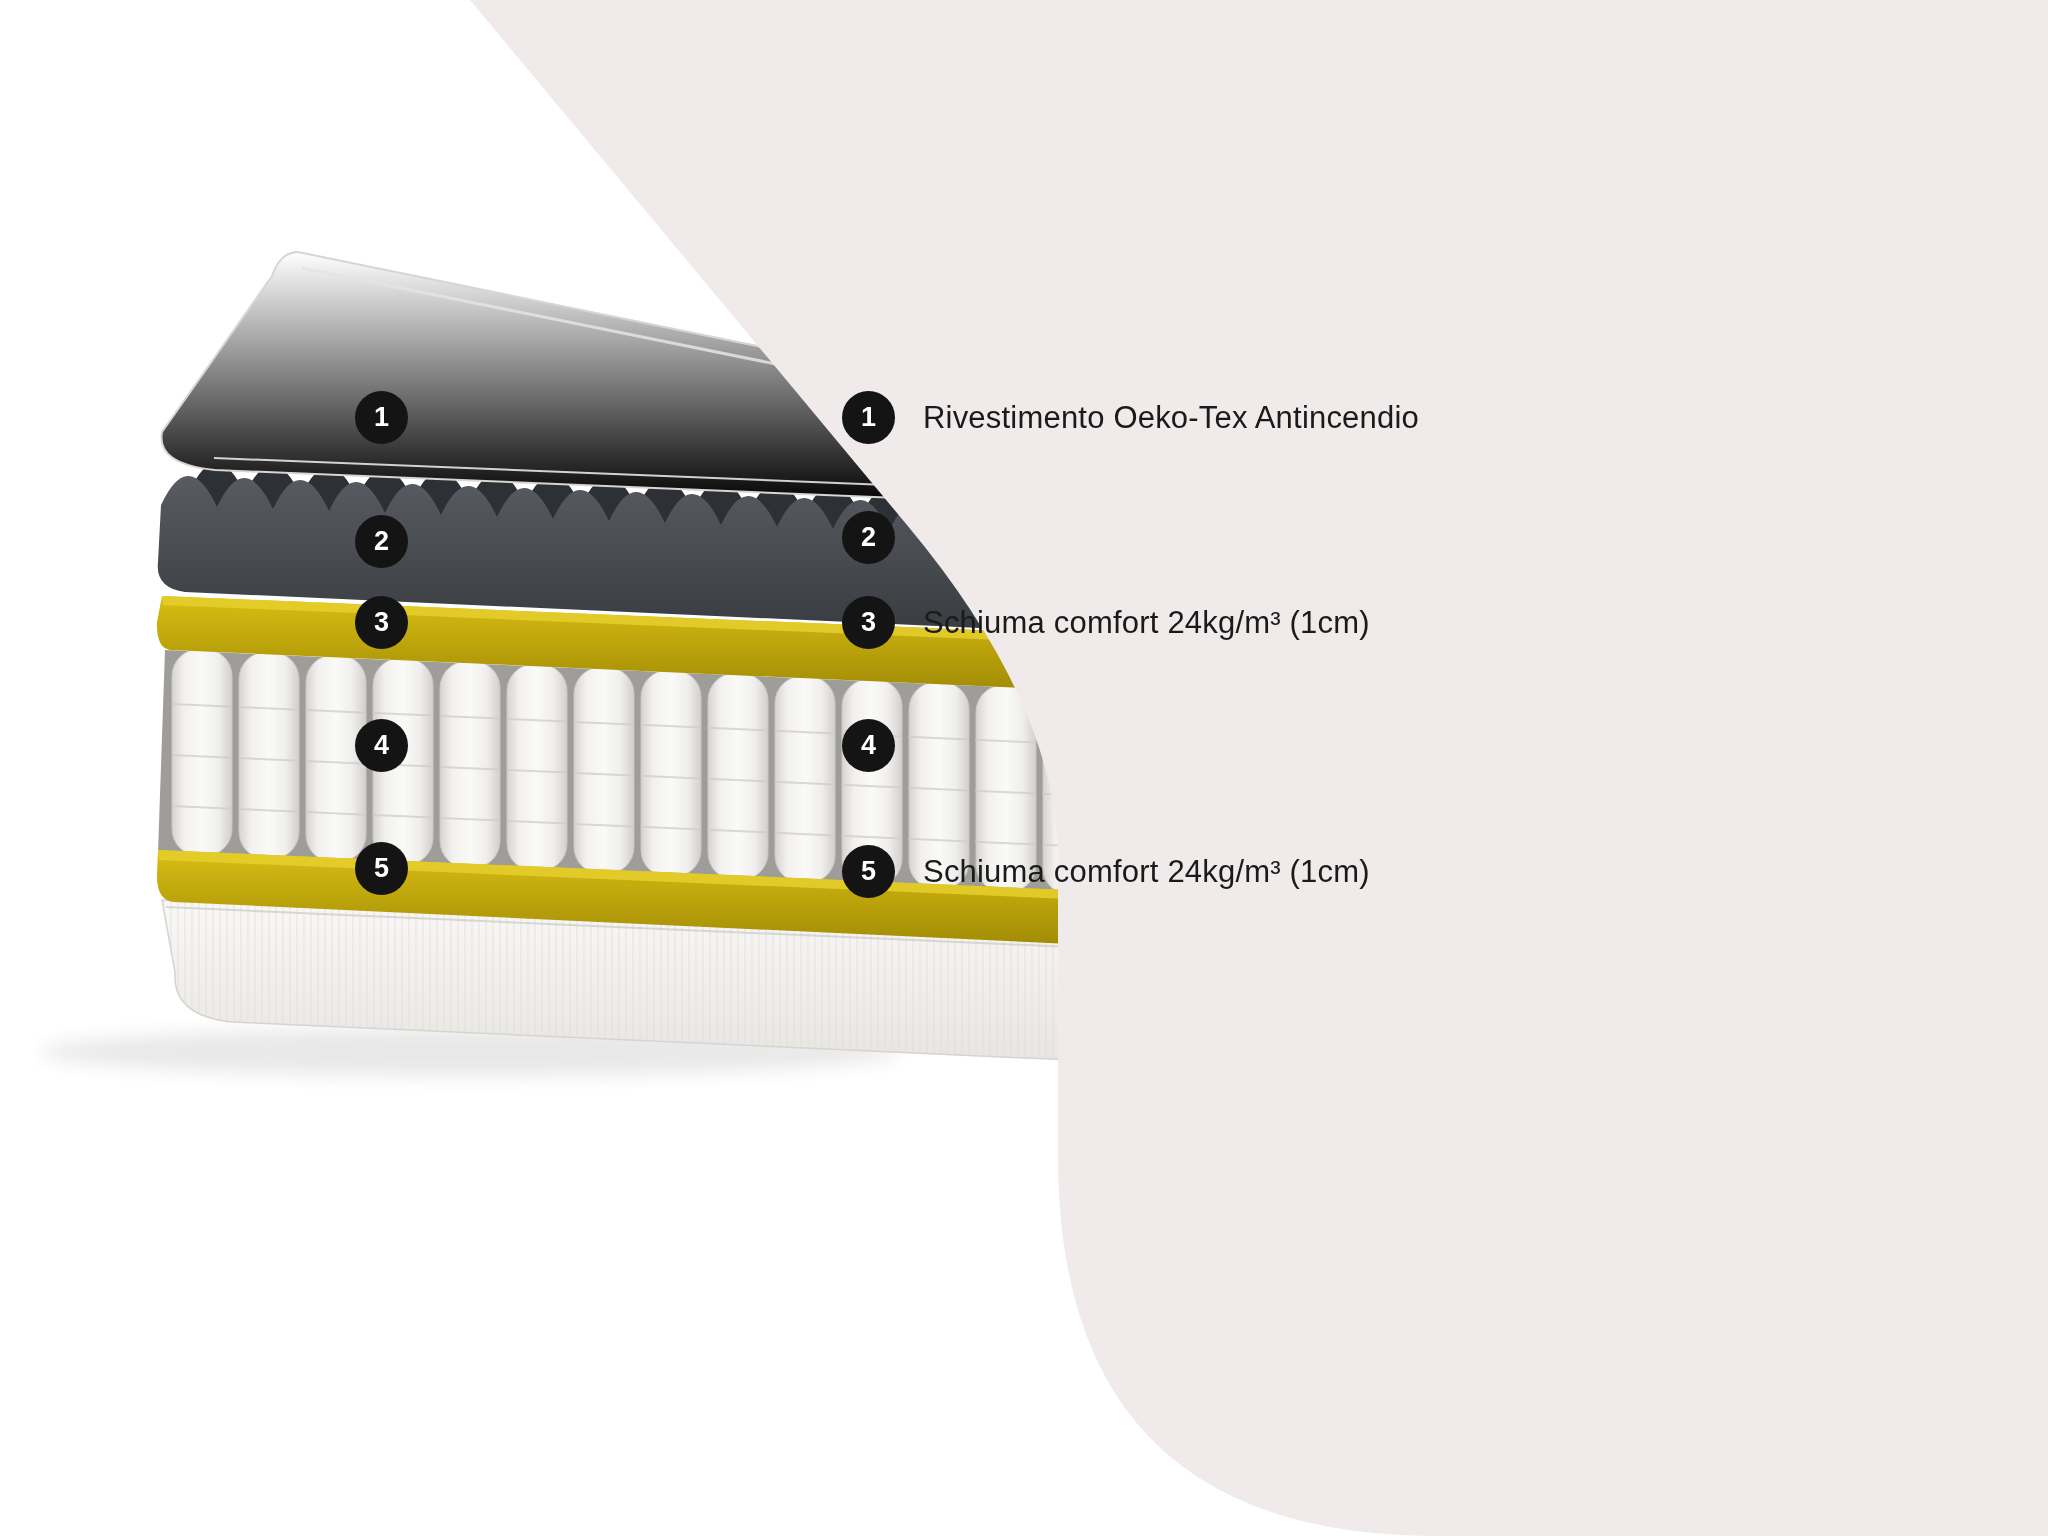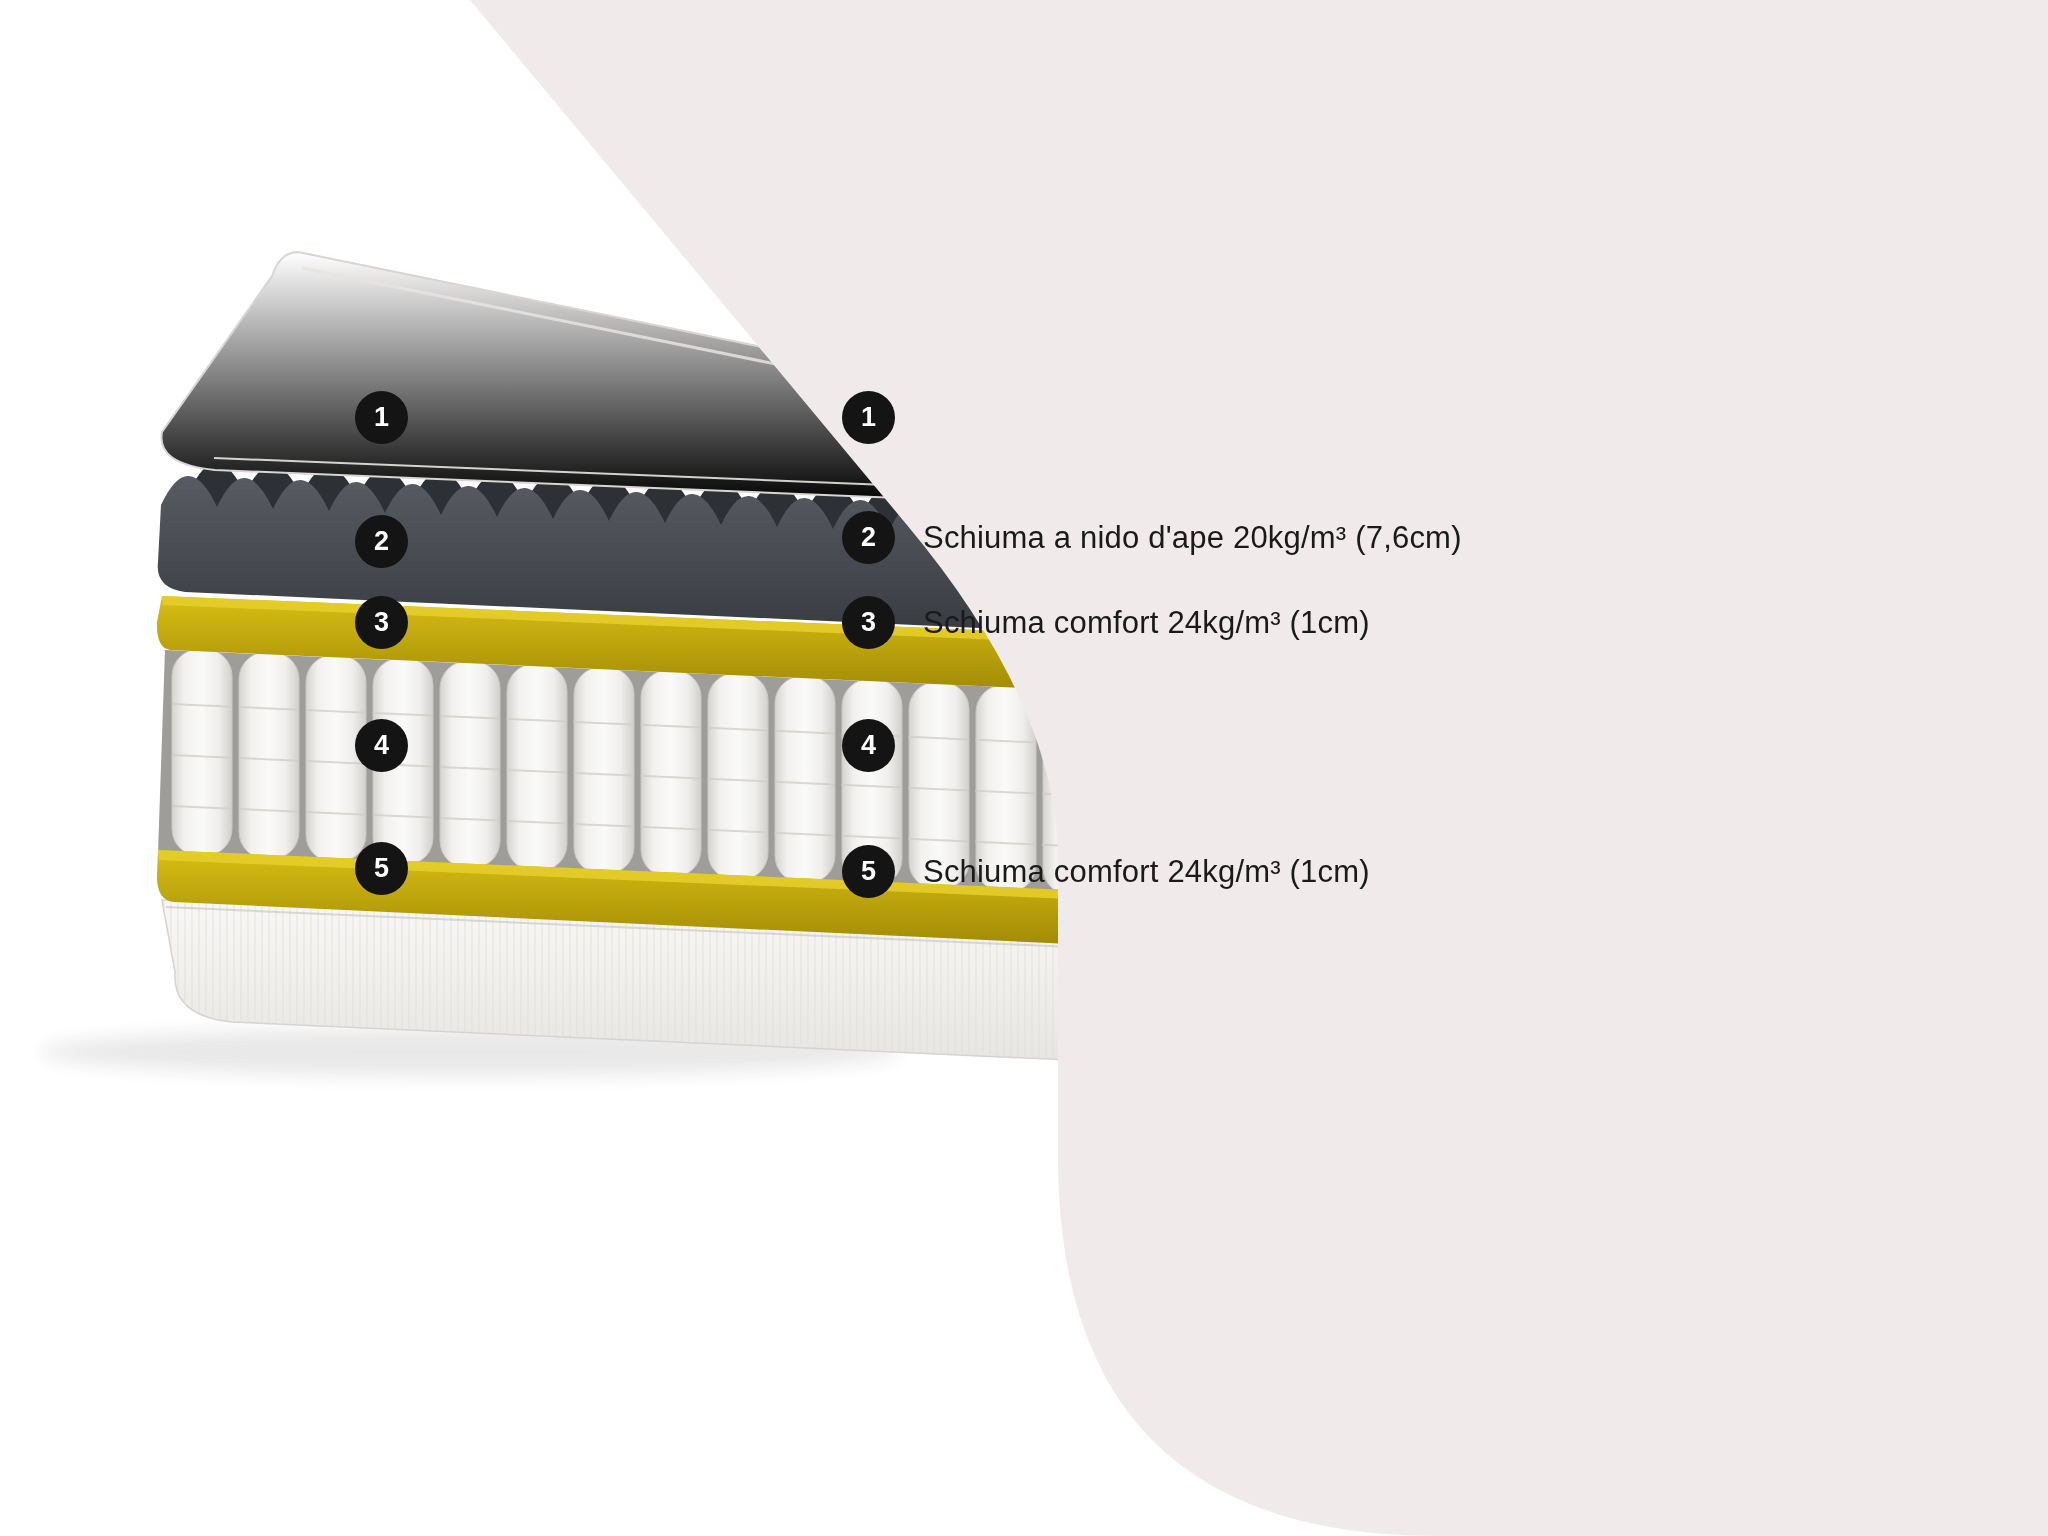--- a/index.html
+++ b/index.html
@@ -125,24 +125,24 @@
   </svg>
 
   <div class="badge marker" style="left:355px;top:391px">1</div>
   <div class="badge marker" style="left:355px;top:515px">2</div>
   <div class="badge marker" style="left:355px;top:596px">3</div>
   <div class="badge marker" style="left:355px;top:719px">4</div>
   <div class="badge marker" style="left:355px;top:842px">5</div>
 
   <div class="legend-row" style="top:391px">
     <div class="badge">1</div>
+    <div class="legend-label">Rivestimento Oeko-Tex Antincendio</div>
   </div>
   <div class="legend-row" style="top:511px">
     <div class="badge">2</div>
-    <div class="legend-label">Schiuma a nido d'ape 20kg/m³ (7,6cm)</div>
   </div>
   <div class="legend-row" style="top:596px">
     <div class="badge">3</div>
     <div class="legend-label">Schiuma comfort 24kg/m³ (1cm)</div>
   </div>
   <div class="legend-row" style="top:719px">
     <div class="badge">4</div>
   </div>
   <div class="legend-row" style="top:845px">
     <div class="badge">5</div>

